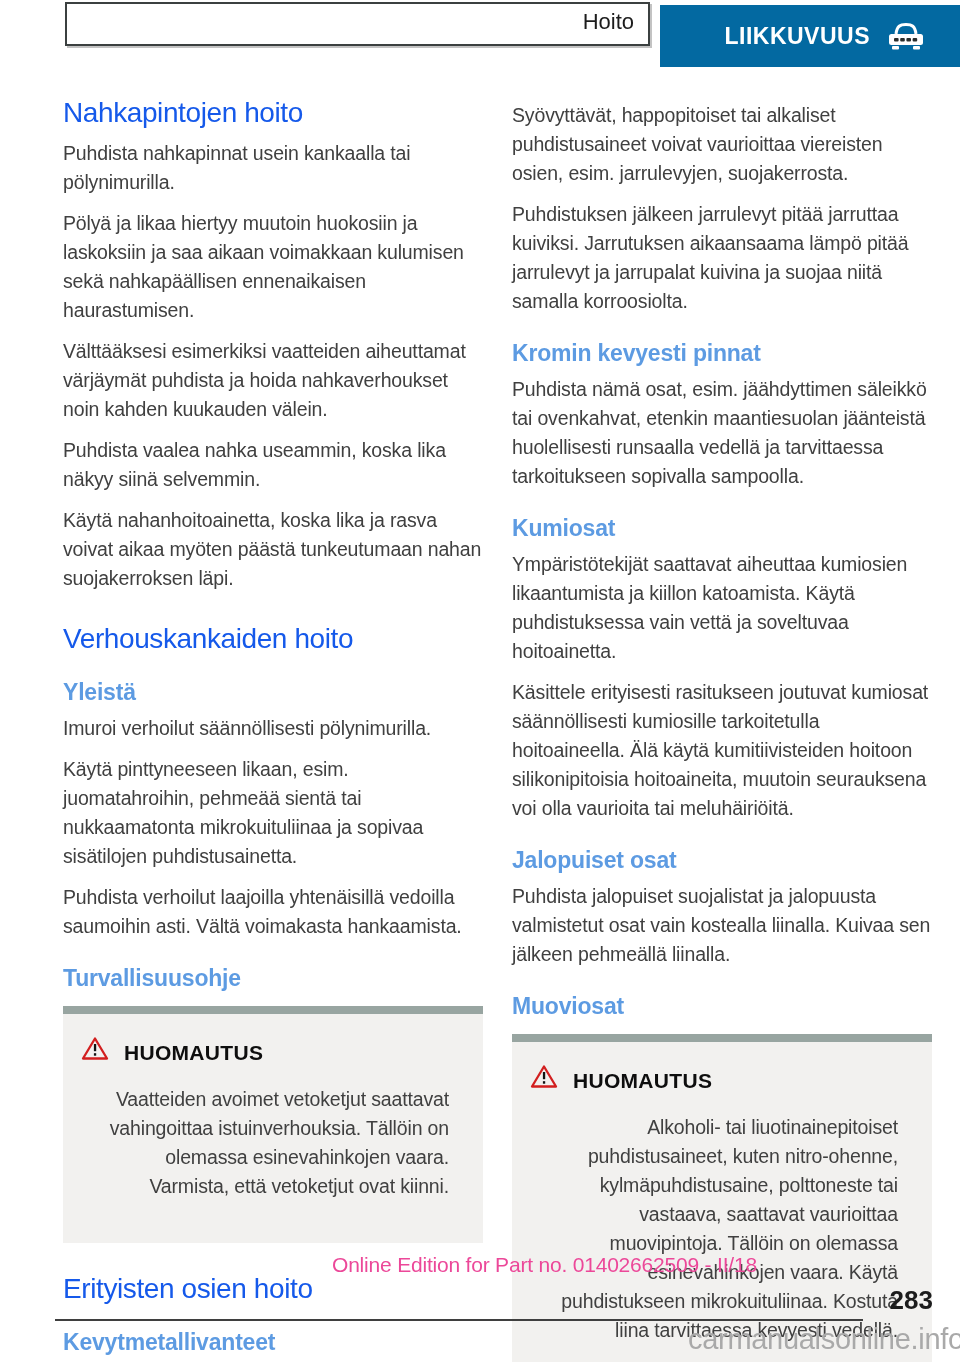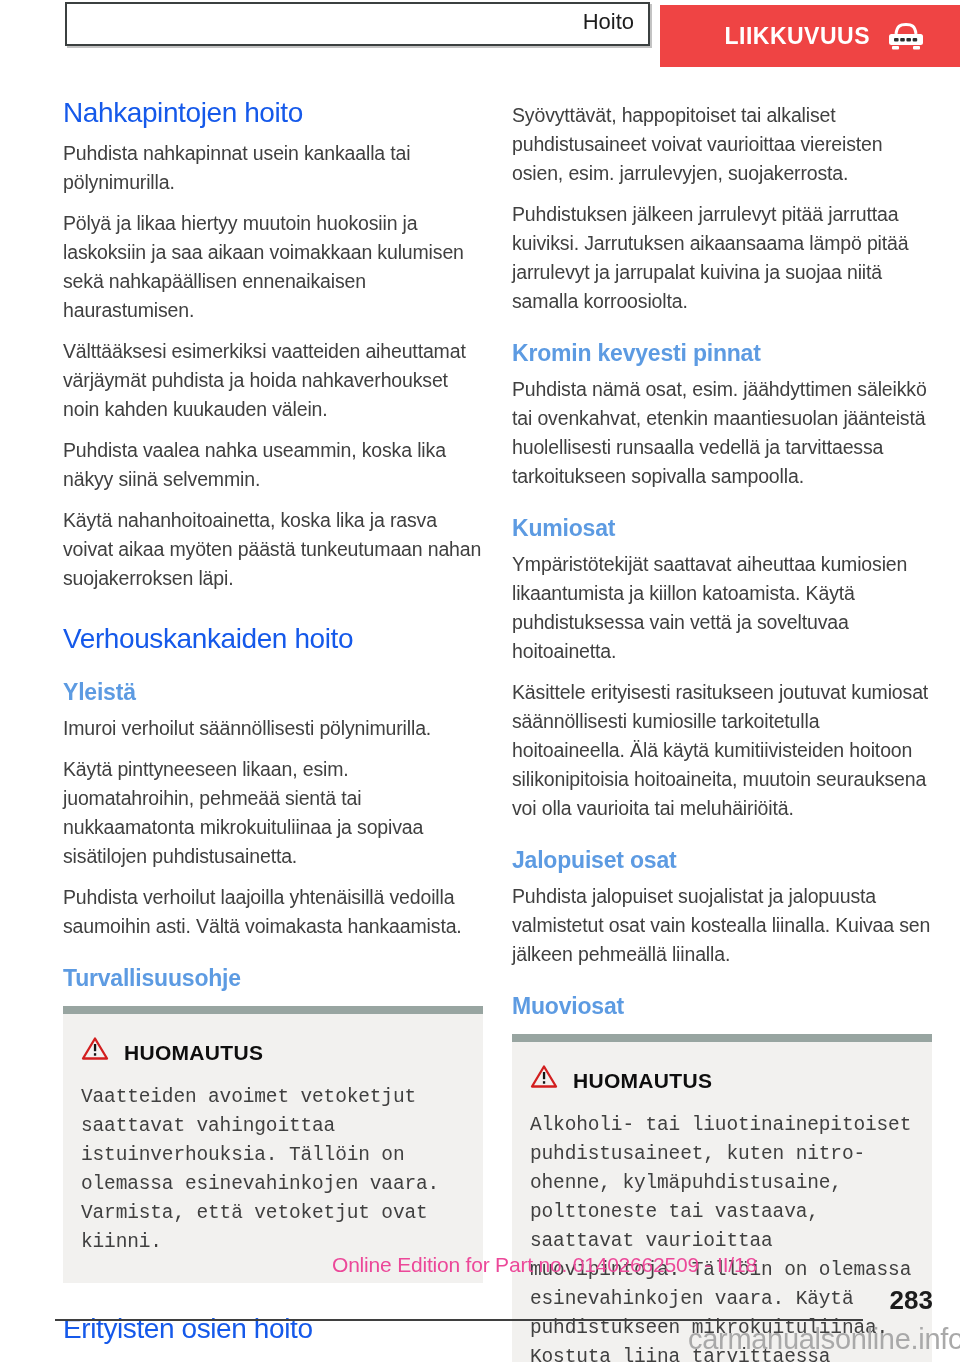--- a/index.html
+++ b/index.html
@@ -27,21 +27,21 @@
     align-items: flex-end;
     justify-content: flex-end;
     padding: 0 14px 9px 0;
     font-size: 22px;
     color: #1d1d1d;
   }
   .header-banner {
     position: absolute;
     left: 660px; top: 5px;
     width: 300px; height: 62px;
-    background: #ef4444;
+    background: #0369a1;
     display: flex;
     align-items: center;
     justify-content: flex-end;
     gap: 16px;
     padding-right: 34px;
     color: #ffffff;
     font-size: 23px;
     font-weight: bold;
     letter-spacing: 0.5px;
   }
@@ -73,39 +73,39 @@
     font-size: 23px;
     line-height: 27px;
     font-weight: bold;
     color: #5d9be2;
     letter-spacing: -0.2px;
     margin: 24px 0 8px 0;
   }
   .col > :first-child { margin-top: 2px; }
 
   
-  .caution { margin: 14px 0 24px 0; }
+  .caution { margin: 14px 0 24px 0; text-align: right; }
   .caution-bar { height: 8px; background: #98a5a1; }
   .caution-body {
     background: #f2f1ef;
     padding: 22px 18px 26px 18px;
   }
   .caution-title-row {
     display: flex;
     align-items: center;
     gap: 15px;
     margin-bottom: 14px;
   }
   .caution-title {
     font-size: 21px;
     font-weight: bold;
     color: #0e0e0e;
     letter-spacing: 0.3px;
   }
-  .caution-body p { margin: 0; font-family: Liberation Mono, monospace; }
+  .caution-body p { margin: 16px; }
 
   
   .page-number {
     position: absolute;
     top: 1285px; right: 27px;
     font-size: 26px;
     font-weight: bold;
     color: #1c1c1c;
   }
   .footer-rule {

